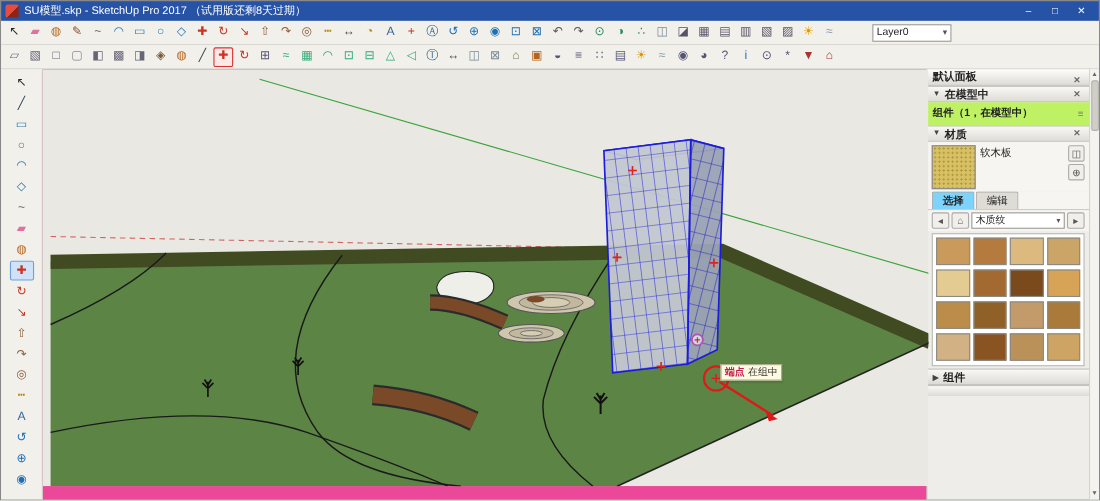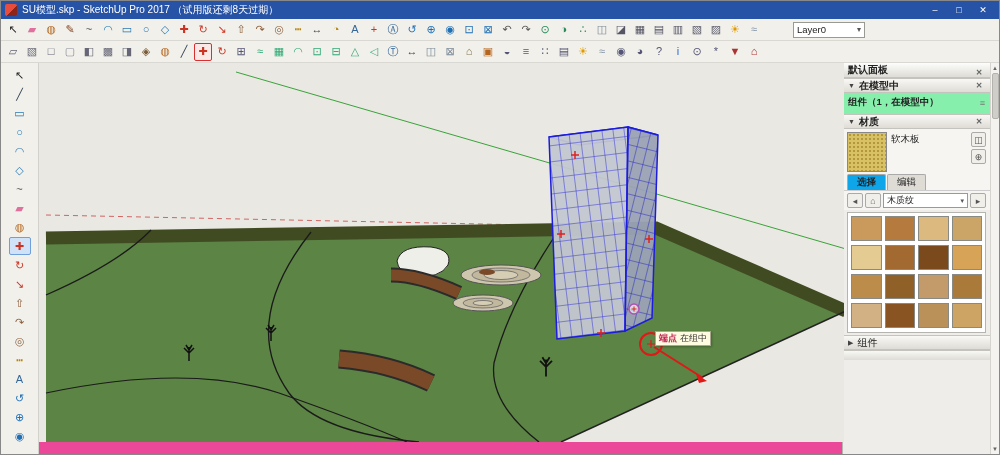--- a/index.html
+++ b/index.html
@@ -34,48 +34,48 @@
 .vp-tooltip{position:absolute;left:616px;top:268px;background:#fffbe1;border:1px solid #a8a890;padding:0 3px;font-size:9px;white-space:nowrap;box-shadow:1px 1px 2px rgba(0,0,0,.25)}
 .vp-tooltip .inf{color:#c02050;font-weight:bold}
 .vp-tooltip .ctx{color:#333;margin-left:3px}
 
 .panel{width:157px;flex:0 0 auto;background:#eeede9;border-left:1px solid #b5b4ae;display:flex}
 .panel-col{flex:1;display:flex;flex-direction:column;min-width:0;overflow:hidden}
 .panel-title{height:15px;background:linear-gradient(#fdfdfb,#dddcd6);border-bottom:1px solid #c4c3bd;display:flex;align-items:flex-end;padding:0 5px;font-weight:bold;font-size:10px}
 .panel-title .x,.sec-head .x{margin-left:auto;font-size:8px;color:#666;width:12px;text-align:center}
 .sec-head{height:15px;background:linear-gradient(#f8f8f5,#dedcd5);border:1px solid #c4c3bd;border-left:none;border-right:none;display:flex;align-items:center;padding:0 5px;gap:4px;font-size:10px;font-weight:bold}
 .sec-head .tri{font-size:7px;color:#444}
-.sec-body{background:#86efac;padding:2px 4px}
+.sec-body{background:#bef264;padding:2px 4px}
 .ei-sub{display:flex;align-items:center;font-weight:bold;font-size:9.5px;padding:1px 1px 3px}
 .ei-sub .mi{margin-left:auto;color:#777;font-size:9px}
 .ei-row{display:flex;gap:4px}
 .ei-thumb{width:36px;height:58px;border:1px solid #999;background:linear-gradient(135deg,#dcdcda,#a9a9a6);flex:0 0 auto}
 .fields{flex:1;min-width:0}
 .field{display:flex;align-items:center;margin-bottom:3px;gap:3px}
 .field .lab{width:40px;font-size:9px;color:#333;flex:0 0 auto;white-space:nowrap}
 .ctl{flex:1;min-width:0;height:14px;border:1px solid #9a9a94;background:#fff;font-size:9px;padding:0 2px;display:flex;align-items:center;overflow:hidden;white-space:nowrap}
 .ctl.select .arr{margin-left:auto;font-size:7px;color:#555}
 input.ctl{width:100%;font-family:"Liberation Sans",sans-serif}
 .typetext{font-size:9px;color:#333;overflow:hidden;white-space:nowrap}
 
 .mat-top{display:flex;gap:4px;padding:3px 4px 2px;background:#f6f5f2}
 .mat-thumb{width:40px;height:40px;border:1px solid #888;background-color:#d8c165;background-image:radial-gradient(#b2973c 1px,rgba(0,0,0,0) 1px);background-size:4px 4px;flex:0 0 auto}
 .mat-name{font-size:9.5px;padding-top:1px;flex:1}
 .mat-btns{display:flex;flex-direction:column;gap:2px}
 .mini-btn{width:15px;height:15px;border:1px solid #aaa;background:#f0efe9;display:flex;align-items:center;justify-content:center;font-size:9px;color:#555;border-radius:2px}
 .tabs{display:flex;padding:0 4px;background:#f6f5f2;gap:1px}
 .tab{padding:1px 9px;font-size:9.5px;border:1px solid #aaa;border-bottom:none;background:#dedcd5;border-radius:2px 2px 0 0}
-.tab.active{background:#0ea5e9;font-weight:bold}
+.tab.active{background:#7dd3fc;font-weight:bold}
 .browse-row{display:flex;align-items:center;gap:2px;padding:2px 4px;background:#f6f5f2;border-top:1px solid #ccc}
 .browse-row .mini-btn{width:16px;height:15px}
 .coll-select{flex:1;height:15px;border:1px solid #9a9a94;background:#fff;font-size:9px;display:flex;align-items:center;padding:0 3px;gap:3px}
 .coll-select .arr{margin-left:auto;font-size:7px;color:#555}
 .swatches{display:grid;grid-template-columns:repeat(4,1fr);gap:3px;margin:2px 4px;padding:3px;background:#fff;border:1px solid #b5b4ae;height:121px;overflow:hidden}
 .swatch{border:1px solid #8a8a84;height:25px}
-.collapsed-list .sec-head{font-weight:normal}
+.collapsed-list .sec-head{font-weight:bold}
 .cut-bar{height:10px;background:linear-gradient(#f8f8f5,#dedcd5);border-top:1px solid #c4c3bd}
 
 .scrollbar{width:9px;background:#f4f3ef;border-left:1px solid #d5d4ce;display:flex;flex-direction:column;align-items:center;flex:0 0 auto}
 .sb-btn{height:10px;font-size:6px;color:#666;display:flex;align-items:center;justify-content:center}
 .sb-thumb{width:7px;height:46px;background:#cfcec8;border:1px solid #b3b2ac;border-radius:2px}
 .sb-spacer{flex:1}
 </style>
 </head>
 <body>
 

